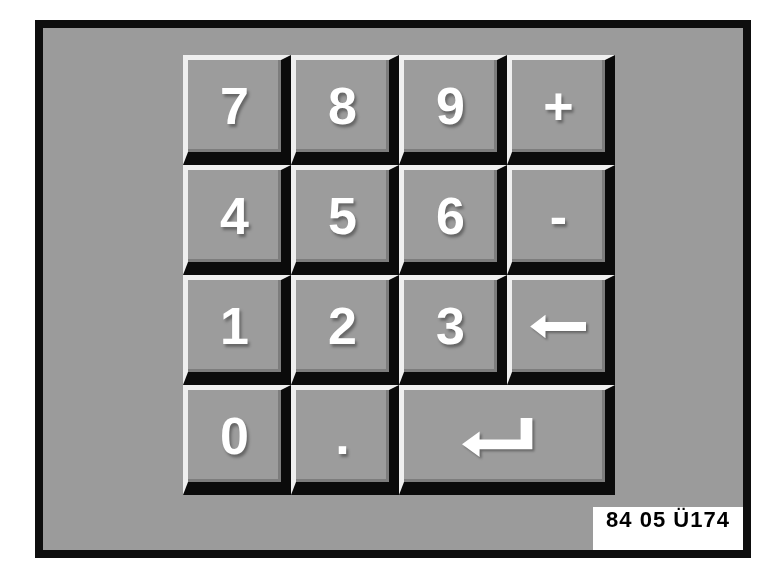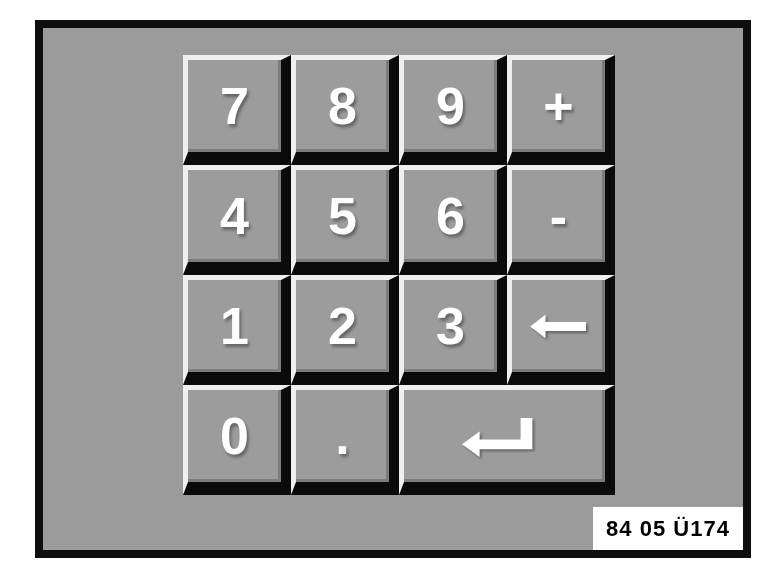--- a/index.html
+++ b/index.html
@@ -56,21 +56,21 @@
     filter: drop-shadow(2px 2px 1px rgba(0,0,0,0.35));
     pointer-events: none;
   }
   .caption {
     position: absolute;
     right: 0; bottom: 0;
     width: 150px; height: 43px;
     background: #ffffff;
     color: #000000;
     display: flex;
-    align-items: center;
+    align-items: flex-start;
     justify-content: center;
     font-family: "Liberation Sans", sans-serif;
     font-weight: bold;
     font-size: 22px;
     letter-spacing: 1px;
     white-space: nowrap;
   }
 </style>
 </head>
 <body>

